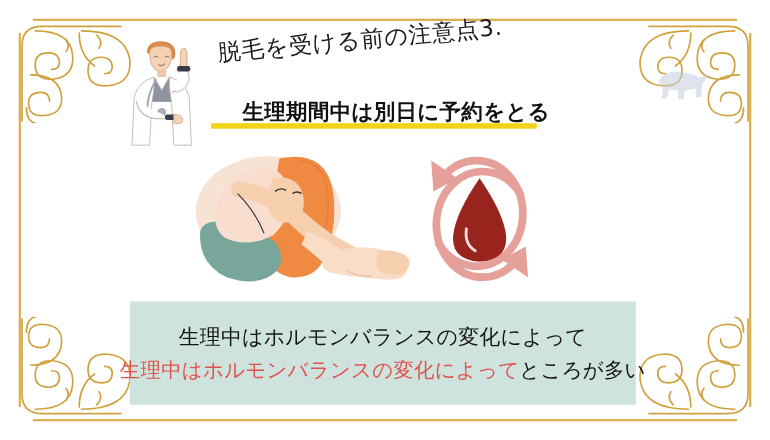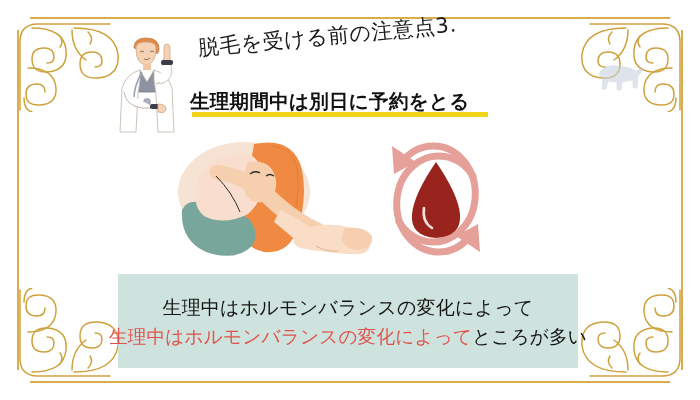--- a/index.html
+++ b/index.html
@@ -75,21 +75,21 @@
     white-space: nowrap;
     transform: rotate(-5.2deg);
     transform-origin: left center;
     font-family: "DejaVu Sans", sans-serif;
   }
   .subtitle-wrap {
     position: absolute;
     left: 190px;
     top: 88px;
     width: 310px;
-    text-align: left;
+    text-align: right;
   }
   .subtitle {
     display: inline-block;
     position: relative;
     font-size: 19.5px;
     font-weight: bold;
     color: #111111;
     letter-spacing: 0.3px;
     white-space: nowrap;
     z-index: 2;

